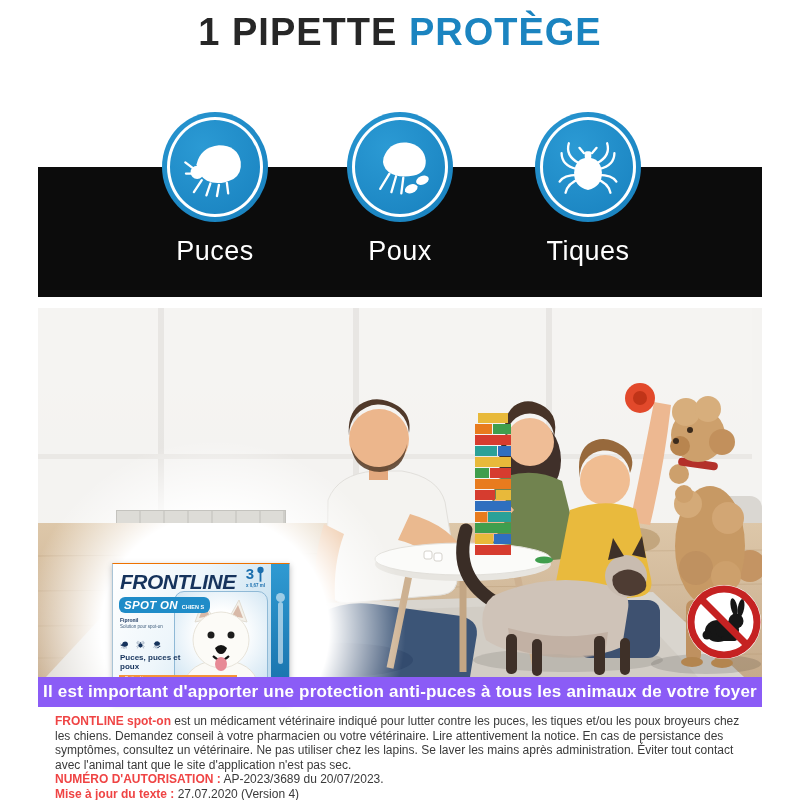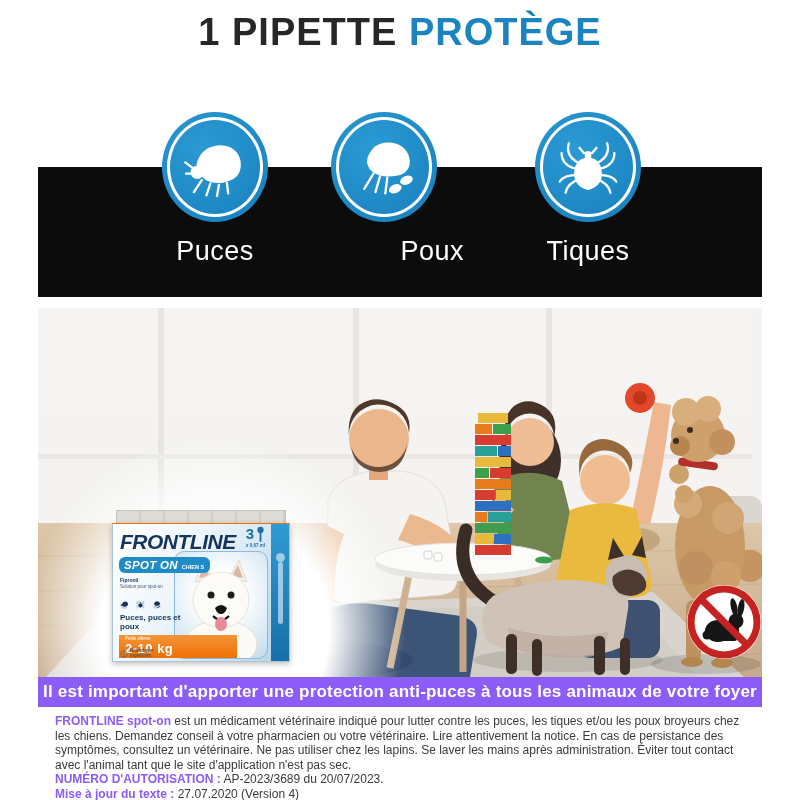--- a/index.html
+++ b/index.html
@@ -7,40 +7,40 @@
   #canvas{position:relative;width:800px;height:800px;background:#ffffff;overflow:hidden;}
 
   
   .title{position:absolute;top:10px;left:0;width:800px;text-align:center;
          font-size:38px;line-height:45px;font-weight:600;color:#272727;letter-spacing:1px;}
   .title .blue{color:#1b84c0;font-weight:700;}
 
   
   .band{position:absolute;left:38px;top:167px;width:724px;height:130px;background:#0c0c0c;}
   .pest-col{position:absolute;top:112px;width:160px;text-align:center;}
-  .pest-col.c1{left:135px;} .pest-col.c2{left:304px;text-align:right;} .pest-col.c3{left:508px;}
+  .pest-col.c1{left:135px;} .pest-col.c2{left:320px;} .pest-col.c3{left:508px;}
   .pest-circle{position:relative;width:106px;height:110px;margin:0 auto;border-radius:50%;
                background:radial-gradient(circle at 38% 32%, #2b9ad4, #1b85c2 75%);color:#ffffff;}
   .pest-ring{position:absolute;left:5px;top:5px;right:5px;bottom:5px;border:3px solid #ffffff;border-radius:50%;}
   .pest-glyph{position:absolute;left:50%;top:50%;transform:translate(-50%,-50%);}
   .pest-label{margin-top:14px;color:#ffffff;font-size:27px;font-weight:400;letter-spacing:0.5px;}
 
   
   .photo{position:absolute;left:38px;top:308px;width:724px;height:369px;overflow:hidden;}
   .glow{position:absolute;left:20px;top:440px;width:390px;height:380px;pointer-events:none;
         background:radial-gradient(circle, rgba(255,255,255,1) 42%, rgba(255,255,255,0) 70%);}
 
   
   .pbox{position:absolute;left:112px;top:510px;width:178px;height:152px;}
   .pbox-flaps{width:170px;height:13px;margin:0 auto;background:repeating-linear-gradient(90deg,#dddcd7 0 22px,#cfcec9 22px 24px);
               border:1px solid #c4c3be;border-bottom:none;box-sizing:border-box;}
   .pbox-face{position:relative;width:178px;height:139px;box-sizing:border-box;
              background:linear-gradient(118deg,#ffffff 0%,#eef6fb 38%,#cfe5f2 70%,#b3d3e8 100%);
              border-top:2px solid #ee7200;border:1px solid #a9c4d6;border-top-color:#ee7200;
-             box-shadow:0 2px 6px rgba(0,0,0,0.25);overflow:hidden;}
+             box-shadow:0 2px 6px rgba(0,0,0,0.25);overflow:hidden;margin-top:40px;}
   .pbox-brand{position:absolute;left:7px;top:6px;font-size:21px;font-weight:800;font-style:italic;
               color:#16335c;letter-spacing:-0.5px;}
   .pbox-blueband{position:absolute;left:6px;top:33px;background:#1f8cc8;color:#fff;padding:2px 6px 2px 5px;
                  display:flex;align-items:baseline;border-radius:6px;}
   .pbox-range{font-size:11.5px;font-weight:800;font-style:italic;letter-spacing:0.3px;}
   .pbox-variant{font-size:5.5px;font-weight:700;margin-left:4px;}
   .pbox-active{position:absolute;left:7px;top:53px;font-size:5px;font-weight:700;color:#16335c;}
   .pbox-form{position:absolute;left:7px;top:60px;font-size:4.5px;color:#3c5a7a;}
   .pbox-glyphrow{position:absolute;left:7px;top:76px;display:flex;gap:7px;color:#16335c;}
   .pbox-claim{position:absolute;left:7px;top:90px;width:62px;font-size:8px;line-height:8.5px;
@@ -67,21 +67,21 @@
 
   
   .norabbit{position:absolute;left:685px;top:583px;width:78px;height:78px;}
 
   
   .caption{position:absolute;left:38px;top:677px;width:724px;height:30px;background:#8b5cf6;
            color:#ffffff;font-size:17px;font-weight:700;text-align:center;line-height:30px;letter-spacing:0.2px;}
 
   
   .legal{position:absolute;left:55px;top:714px;width:700px;color:#3a3a3a;font-size:12px;line-height:14.6px;}
-  .legal b{color:#8b5cf6;}
+  .legal b{color:#ef4444;}
   .legal .row{margin:0;}
 </style>
 </head>
 <body>
 
 <svg width="0" height="0" style="position:absolute">
   <defs>
     <symbol id="sym-flea" viewBox="0 0 100 100">
       <path fill="currentColor" d="M22,46 Q28,20 56,17 Q84,17 89,42 Q91,60 78,68 Q56,79 38,71 Q24,63 22,46 Z"></path>
       <circle fill="currentColor" cx="23" cy="58" r="10"></circle>

